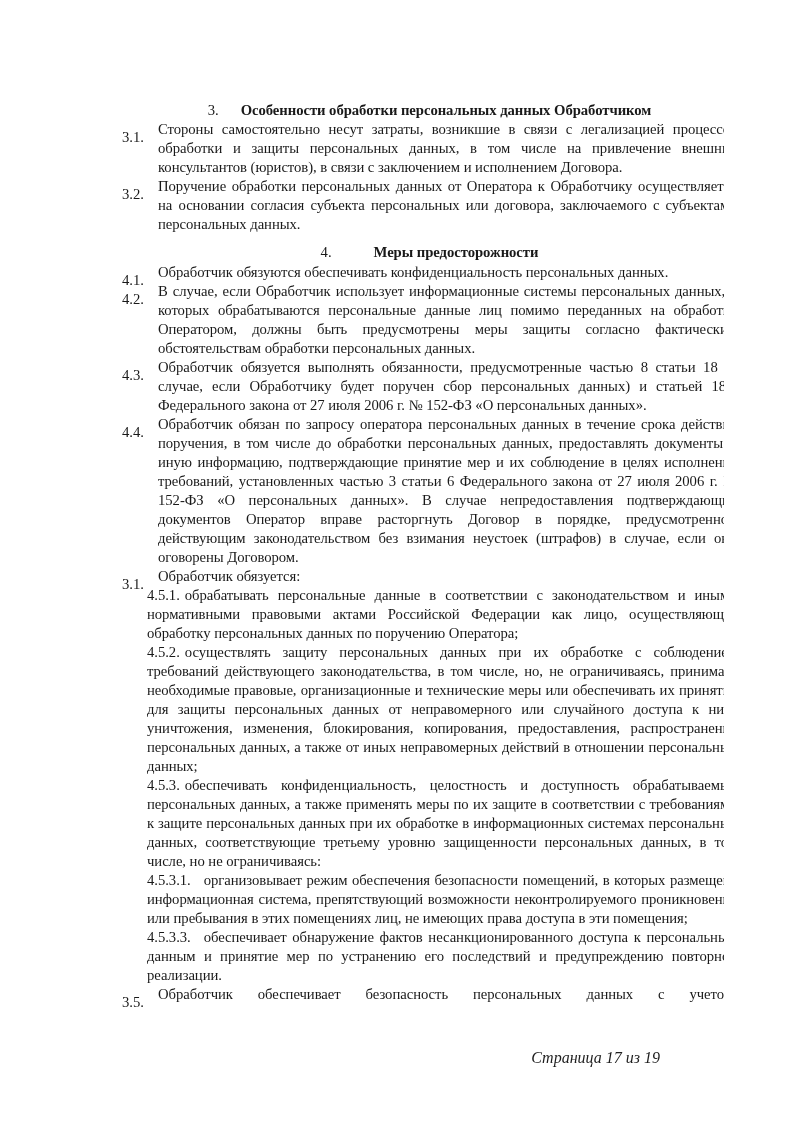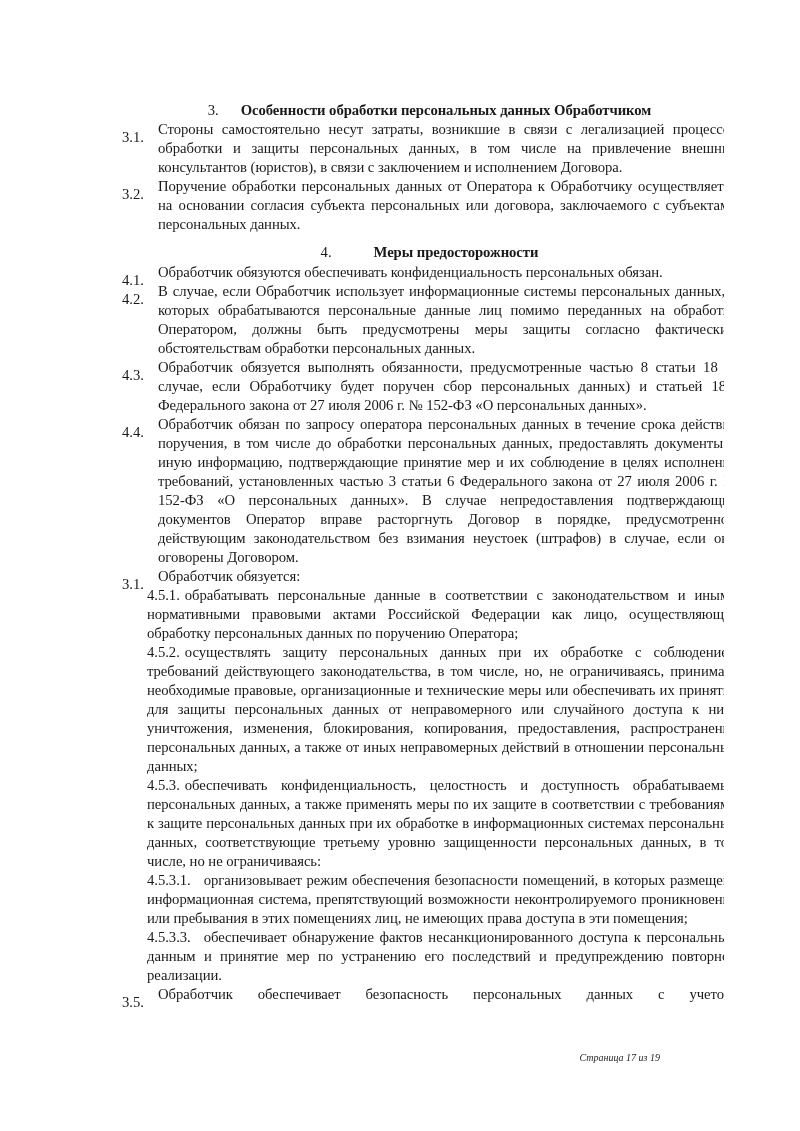--- a/index.html
+++ b/index.html
@@ -39,35 +39,35 @@
   .sub,.sub3{margin-left:25px;}
   .sub  > .num{margin-right:5px;}
   .sub3 > .num{margin-right:13px;}
   
   .content .blk:last-child{text-align-last:justify;}
   .footer{
     position:absolute;
     top:1049px;
     right:64px;
     font-style:italic;
-    font-size:10px;
+    font-size:16px;
     line-height:18px;
     color:#1e1e1e;
   }
 </style>
 </head>
 <body>
 
 <div class="page">
   <div class="content">
       <div class="blk heading h-3"><span class="num">3.</span><span class="txt">Особенности обработки персональных данных Обработчиком</span></div>
       <div class="blk item"><span class="num">3.1.</span><span class="txt">Стороны самостоятельно несут затраты, возникшие в связи с легализацией процессов обработки и защиты персональных данных, в том числе на привлечение внешних консультантов (юристов), в связи с заключением и исполнением Договора.</span></div>
       <div class="blk item"><span class="num">3.2.</span><span class="txt">Поручение обработки персональных данных от Оператора к Обработчику осуществляется на основании согласия субъекта персональных или договора, заключаемого с субъектами персональных данных.</span></div>
       <div class="blk heading h-4"><span class="num">4.</span><span class="txt">Меры предосторожности</span></div>
-      <div class="blk item"><span class="num">4.1.</span><span class="txt">Обработчик обязуются обеспечивать конфиденциальность персональных обязан.</span></div>
+      <div class="blk item"><span class="num">4.1.</span><span class="txt">Обработчик обязуются обеспечивать конфиденциальность персональных данных.</span></div>
       <div class="blk item"><span class="num">4.2.</span><span class="txt">В случае, если Обработчик использует информационные системы персональных данных, в которых обрабатываются персональные данные лиц помимо переданных на обработку Оператором, должны быть предусмотрены меры защиты согласно фактическим обстоятельствам обработки персональных данных.</span></div>
       <div class="blk item"><span class="num">4.3.</span><span class="txt">Обработчик обязуется выполнять обязанности, предусмотренные частью 8 статьи 18 (в случае, если Обработчику будет поручен сбор персональных данных) и статьей 18.1 Федерального закона от 27 июля 2006 г. № 152-ФЗ «О персональных данных».</span></div>
       <div class="blk item"><span class="num">4.4.</span><span class="txt">Обработчик обязан по запросу оператора персональных данных в течение срока действия поручения, в том числе до обработки персональных данных, предоставлять документы и иную информацию, подтверждающие принятие мер и их соблюдение в целях исполнения требований, установленных частью 3 статьи 6 Федерального закона от 27 июля 2006 г. № 152-ФЗ «О персональных данных». В случае непредоставления подтверждающих документов Оператор вправе расторгнуть Договор в порядке, предусмотренном действующим законодательством без взимания неустоек (штрафов) в случае, если они оговорены Договором.</span></div>
       <div class="blk item"><span class="num">3.1.</span><span class="txt">Обработчик обязуется:</span></div>
       <div class="blk sub"><span class="num">4.5.1.</span><span class="txt">обрабатывать персональные данные в соответствии с законодательством и иными нормативными правовыми актами Российской Федерации как лицо, осуществляющее обработку персональных данных по поручению Оператора;</span></div>
       <div class="blk sub"><span class="num">4.5.2.</span><span class="txt">осуществлять защиту персональных данных при их обработке с соблюдением требований действующего законодательства, в том числе, но, не ограничиваясь, принимать необходимые правовые, организационные и технические меры или обеспечивать их принятие для защиты персональных данных от неправомерного или случайного доступа к ним, уничтожения, изменения, блокирования, копирования, предоставления, распространения персональных данных, а также от иных неправомерных действий в отношении персональных данных;</span></div>
       <div class="blk sub"><span class="num">4.5.3.</span><span class="txt">обеспечивать конфиденциальность, целостность и доступность обрабатываемых персональных данных, а также применять меры по их защите в соответствии с требованиями к защите персональных данных при их обработке в информационных системах персональных данных, соответствующие третьему уровню защищенности персональных данных, в том числе, но не ограничиваясь:</span></div>
       <div class="blk sub3"><span class="num">4.5.3.1.</span><span class="txt">организовывает режим обеспечения безопасности помещений, в которых размещена информационная система, препятствующий возможности неконтролируемого проникновения или пребывания в этих помещениях лиц, не имеющих права доступа в эти помещения;</span></div>
       <div class="blk sub3"><span class="num">4.5.3.3.</span><span class="txt">обеспечивает обнаружение фактов несанкционированного доступа к персональным данным и принятие мер по устранению его последствий и предупреждению повторной реализации.</span></div>
       <div class="blk item"><span class="num">3.5.</span><span class="txt">Обработчик обеспечивает безопасность персональных данных с учетом:</span></div>

